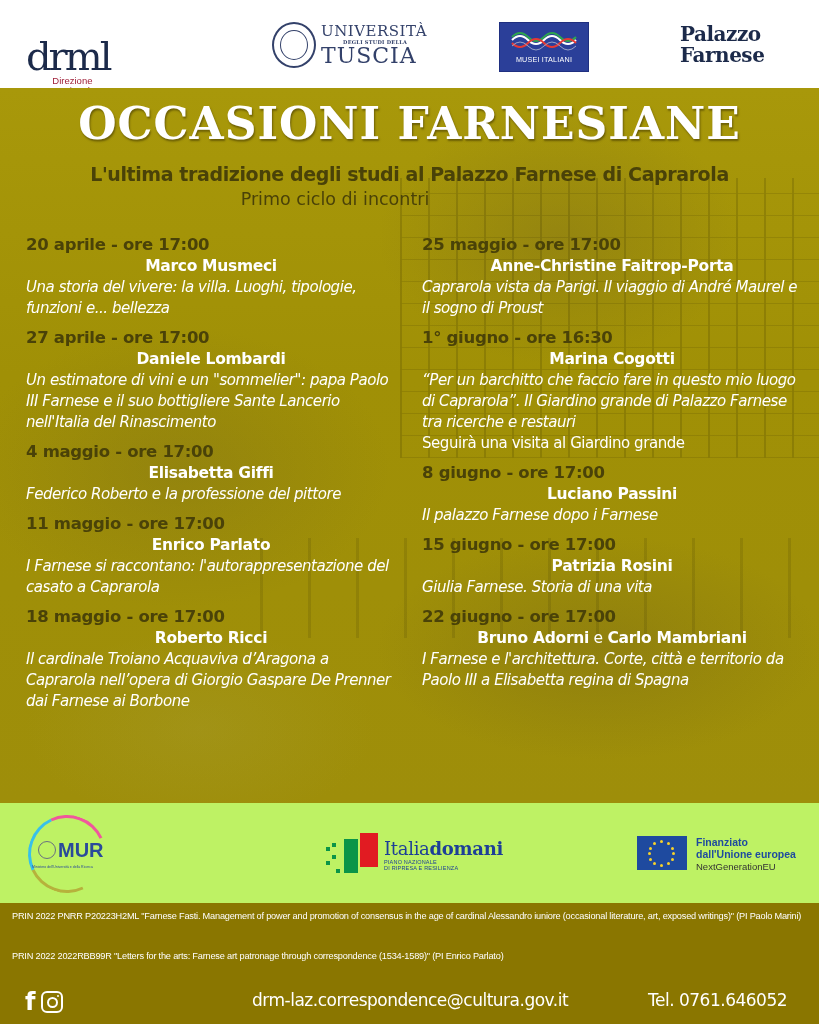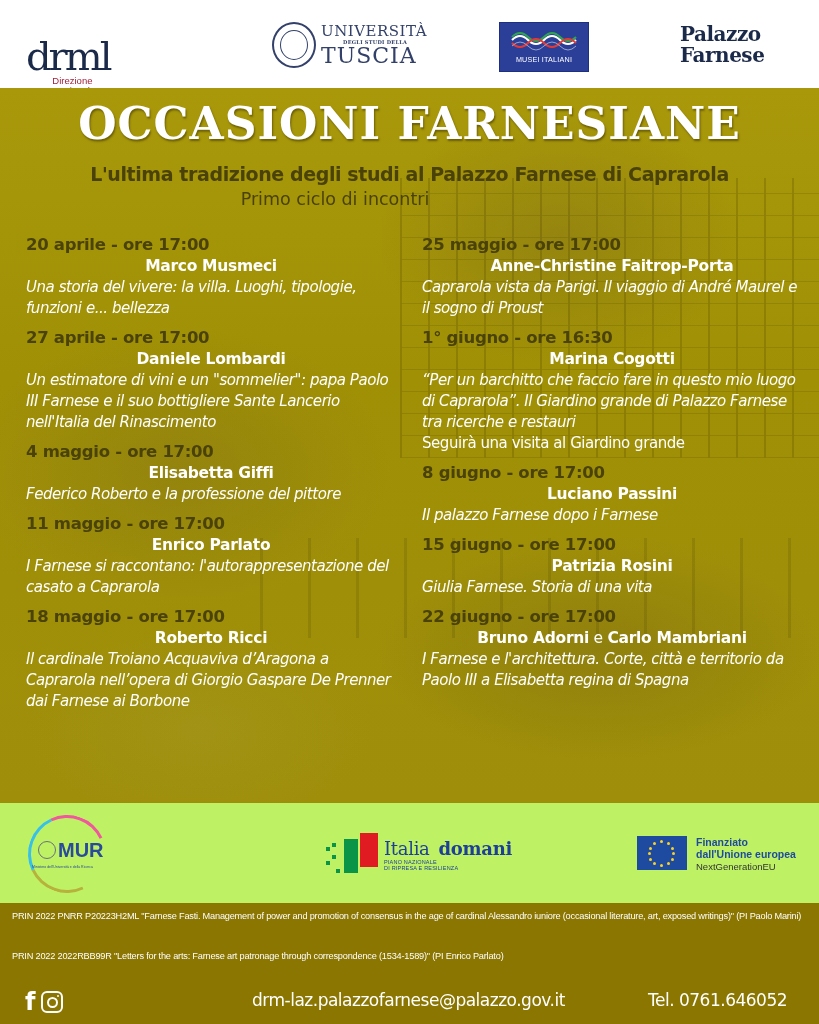--- a/index.html
+++ b/index.html
@@ -68,21 +68,21 @@
   .mur .mur-txt { position: absolute; left: 30px; top: 24px; font-family: "Liberation Sans", sans-serif; font-size: 20px; color: #2a4a9a; font-weight: bold; }
   .mur .mur-sub { position: absolute; left: 4px; top: 50px; font-family: "Liberation Sans", sans-serif; font-size: 3.5px; color: #2a4a9a; white-space: nowrap; }
 
   .italia { position: absolute; left: 324px; top: 28px; display: flex; align-items: center; }
   .flag { position: relative; width: 56px; height: 48px; }
   .flag .g { position: absolute; left: 20px; top: 8px; width: 14px; height: 34px; background: #0a9448; }
   .flag .r { position: absolute; left: 36px; top: 2px; width: 18px; height: 34px; background: #e11b22; }
   .flag .px { position: absolute; width: 4px; height: 4px; background: #0a9448; }
   .italia-txt { margin-left: 4px; }
   .italia-txt .brand { font-family: "DejaVu Serif", serif; font-size: 18px; color: #1d3f97; line-height: 20px; letter-spacing: -0.3px; }
-  .italia-txt .brand b { font-weight: bold; margin-left: 9px; }
+  .italia-txt .brand b { font-weight: bold; }
   .italia-txt .sub { font-family: "Liberation Sans", sans-serif; font-size: 5.5px; line-height: 6px; color: #1d3f97; letter-spacing: 0.2px; }
 
   .eu { position: absolute; left: 637px; top: 33px; display: flex; align-items: flex-start; }
   .eu-flag { width: 50px; height: 34px; background: #1e4a9f; position: relative; }
   .eu-flag span { position: absolute; width: 3px; height: 3px; background: #f8d22a; border-radius: 50%; }
   .eu-txt { margin-left: 9px; font-family: "Liberation Sans", sans-serif; }
   .eu-txt .l1 { font-size: 10.5px; font-weight: bold; color: #1e4a9f; line-height: 12px; }
   .eu-txt .l3 { font-size: 9.5px; color: #333; line-height: 13px; }
 
   
@@ -251,15 +251,15 @@
   </div>
 </div>
 
 <div class="footer">
   <div class="prin p1">PRIN 2022 PNRR P20223H2ML "Farnese Fasti. Management of power and promotion of consensus in the age of cardinal Alessandro iuniore (occasional literature, art, exposed writings)" (PI Paolo Marini)</div>
   <div class="prin p2">PRIN 2022 2022RBB99R "Letters for the arts: Farnese art patronage through correspondence (1534-1589)" (PI Enrico Parlato)</div>
   <div class="social">
     <span class="fb">f</span>
     <span class="ig"></span>
   </div>
-  <div class="email">drm-laz.palazzofarnese@palazzo.gov.it</div>
+  <div class="email">drm-laz.correspondence@cultura.gov.it</div>
   <div class="tel">Tel. 0761.646052</div>
 </div>
 
 </body></html>

